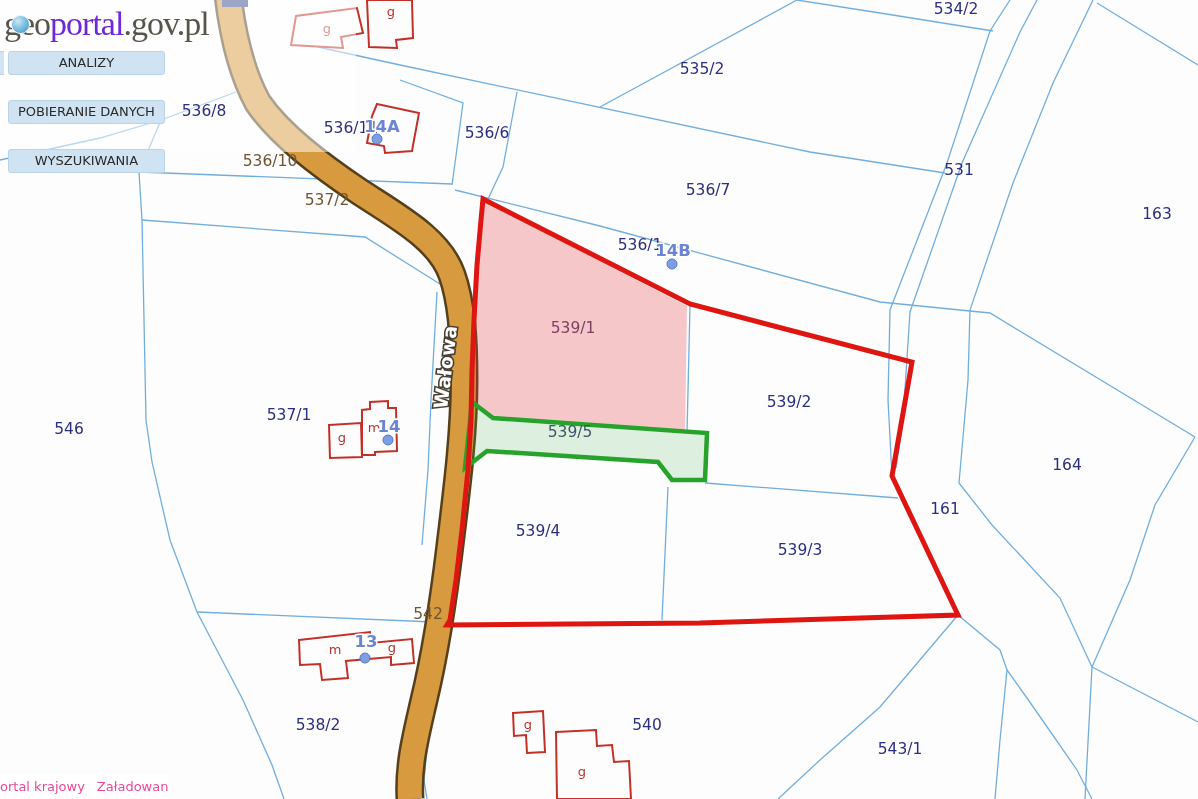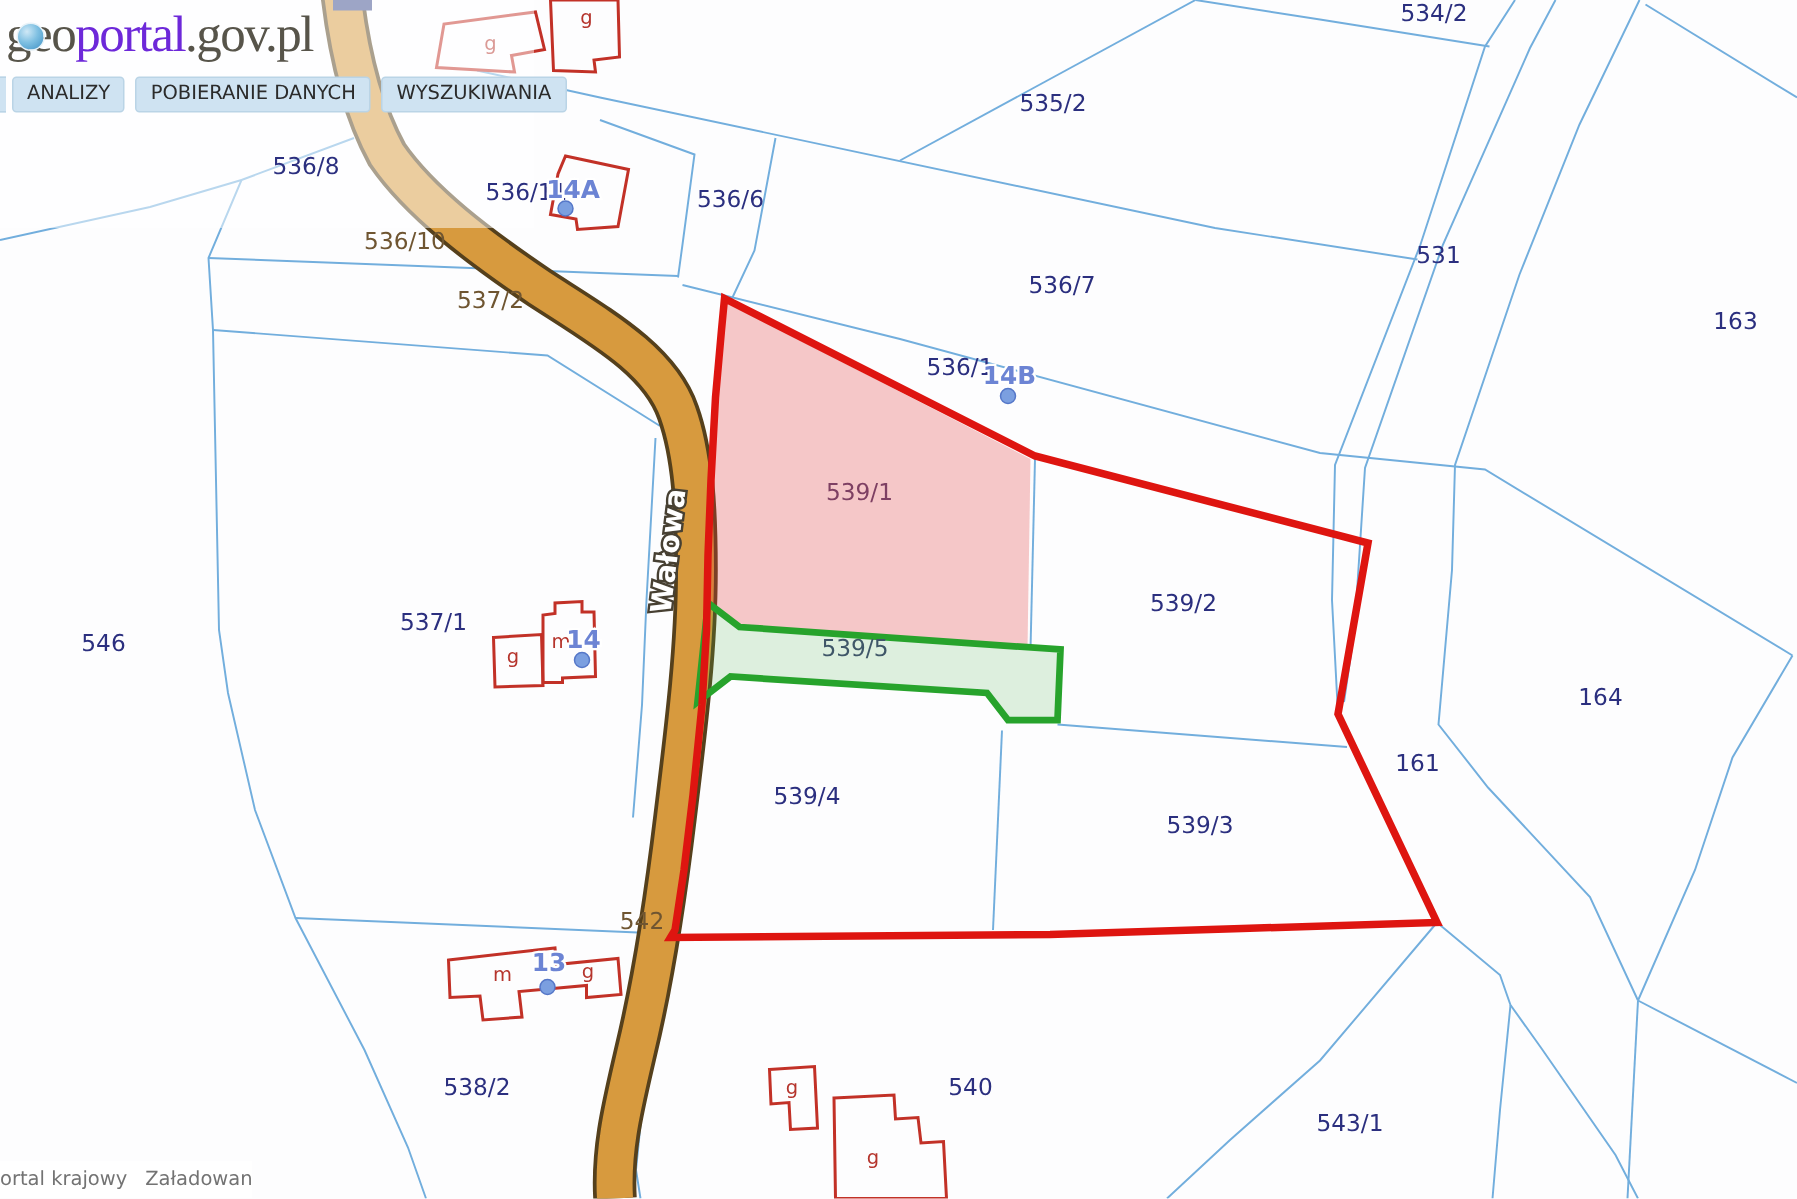--- a/index.html
+++ b/index.html
@@ -10,28 +10,28 @@
 
   
   #logo{position:absolute;left:4px;top:4px;z-index:30;
         font-family:"Liberation Serif",serif;font-size:34px;line-height:40px;
         letter-spacing:-1px;white-space:nowrap;}
   #logo .ball{position:absolute;left:7px;top:11px;width:17px;height:17px;border-radius:50%;
         background:radial-gradient(circle at 35% 30%,#cfe8f6 0%,#7fc0e2 45%,#3d8fc4 100%);
         border:1px solid #e8f2f8;}
   #logo .geo,#logo .tail{color:#57544a;}
   #logo .portal{color:#6d28d9;}
-  #menu{position:absolute;left:8px;top:51px;z-index:30;display:flex;gap:7px;}
+  #menu{position:absolute;left:8px;top:51px;z-index:30;display:flex;gap:25px;flex-direction:column;}
   .menu-btn{background:#cfe3f2;border:1px solid #bad4e6;border-radius:3px;
         color:#2b2b2b;font-size:13px;padding:3px 9px 4px 9px;cursor:pointer;
         font-family:"DejaVu Sans",sans-serif;white-space:nowrap;}
   #menu-sliver{position:absolute;left:0;top:51px;width:4px;height:22px;z-index:30;
         background:#cfe3f2;border-top:1px solid #bad4e6;border-bottom:1px solid #bad4e6;}
   #status-bar{position:absolute;left:0;bottom:0;width:168px;height:25px;z-index:30;
-        background:#ffffff;color:#737373;font-size:13px;display:flex;align-items:center;
+        background:#ffffff;color:#ec4899;font-size:13px;display:flex;align-items:center;
         gap:0;white-space:nowrap;overflow:hidden;}
   #status-bar .divider{width:1px;height:15px;background:#aaa;margin:0 7px 0 5px;display:inline-block;}
 </style>
 </head>
 <body>
 
 <div id="map-wrap">
   <svg id="map-svg" width="1198" height="799" viewBox="0 0 1198 799" xmlns="http://www.w3.org/2000/svg">
       <path d="M0,160 L100,138 L161,120 L236,92" fill="none" stroke="#72aedd" stroke-width="1.3"></path>
       <path d="M161,120 L139,172 L142,220 L146,420 L152,462 L170,540 L197,612 L243,700 L272,765 L284,799" fill="none" stroke="#72aedd" stroke-width="1.3"></path>

